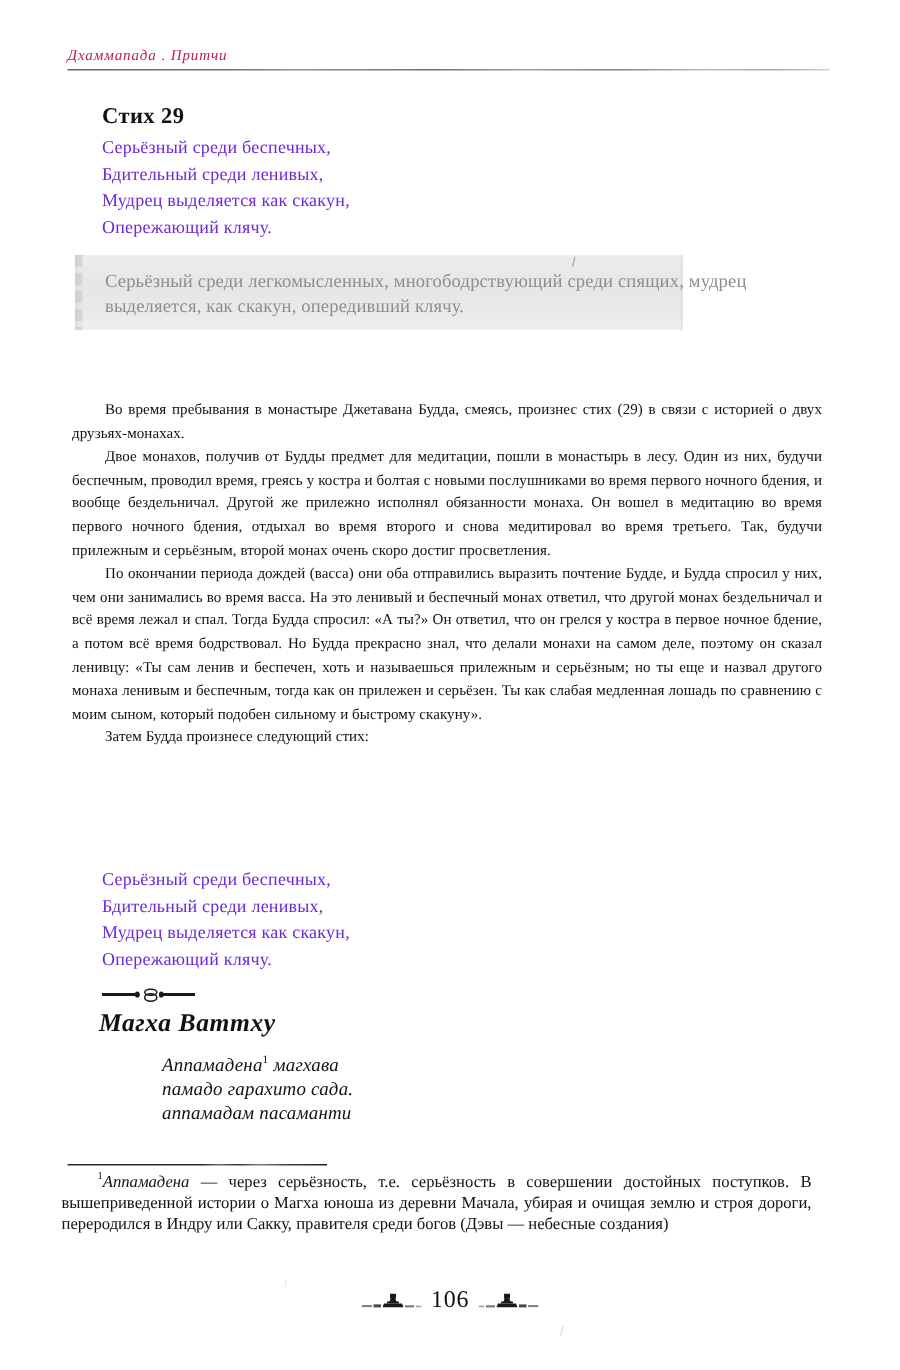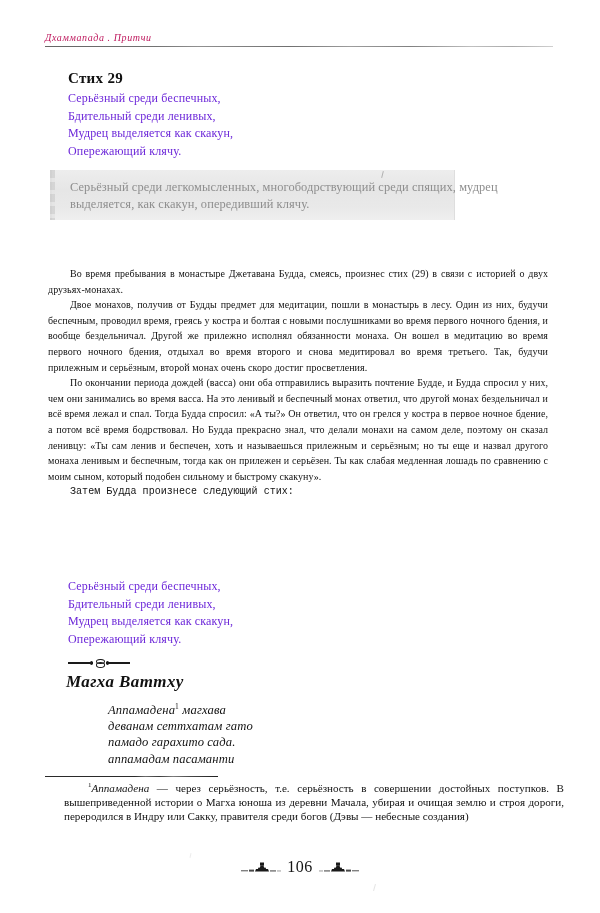--- a/index.html
+++ b/index.html
@@ -138,21 +138,21 @@
     line-height: 15.6px;
     text-align: justify;
     letter-spacing: 0.05px;
     color: #121212;
   }
   .body-text p {
     margin: 0 0 0 0;
     text-indent: 22px;
     text-align: justify;
   }
-  .body-text p:last-child { text-align: left; font-family: Liberation Mono, monospace; }
+  .body-text p:last-child { text-align: left; }
 
   
   .verse-block-bottom {
     position: absolute;
     left: 68px;
     top: 578px;
     width: 330px;
   }
 
   
@@ -243,21 +243,21 @@
     left: 45px;
     top: 776px;
     width: 173px;
     height: 1.2px;
     background: linear-gradient(to right,
        #2a2a2a 0%, #2a2a2a 52%, #6a6a6a 58%,
        #3a3a3a 66%, #7d7d7d 74%, #464646 84%, #1f1f1f 100%);
   }
   .footnote {
     position: absolute;
-    left: 64px;
+    left: 41px;
     top: 782px;
     width: 500px;
     font-size: 11.1px;
     line-height: 13.8px;
     text-align: justify;
     color: #121212;
   }
   .footnote p {
     margin: 0;
     text-indent: 24px;
@@ -341,21 +341,20 @@
   <div class="ornament">
     <span class="orn-dash-l"></span>
     <span class="orn-core"></span>
     <span class="orn-dash-r"></span>
   </div>
 
   <div class="pali-heading">Магха Ваттху</div>
 
   <div class="pali-verse">
     <div class="pali-line"><span>Аппамадена</span><sup>1</sup><span> магхава</span></div>
-    <div class="pali-line">деванам сеттхатам гато</div>
     <div class="pali-line">памадо гарахито сада.</div>
     <div class="pali-line">аппамадам пасаманти</div>
   </div>
 
   <div class="footnote-rule"></div>
   <div class="footnote">
     <p><sup>1</sup><span class="fn-term">Аппамадена</span><span> — через серьёзность, т.е. серьёзность в совершении достойных поступков. В вышеприведенной истории о Магха юноша из деревни Мачала, убирая и очищая землю и строя дороги, переродился в Индру или Сакку, правителя среди богов (Дэвы — небесные создания)</span></p>
   </div>
 
   <div class="footer">

